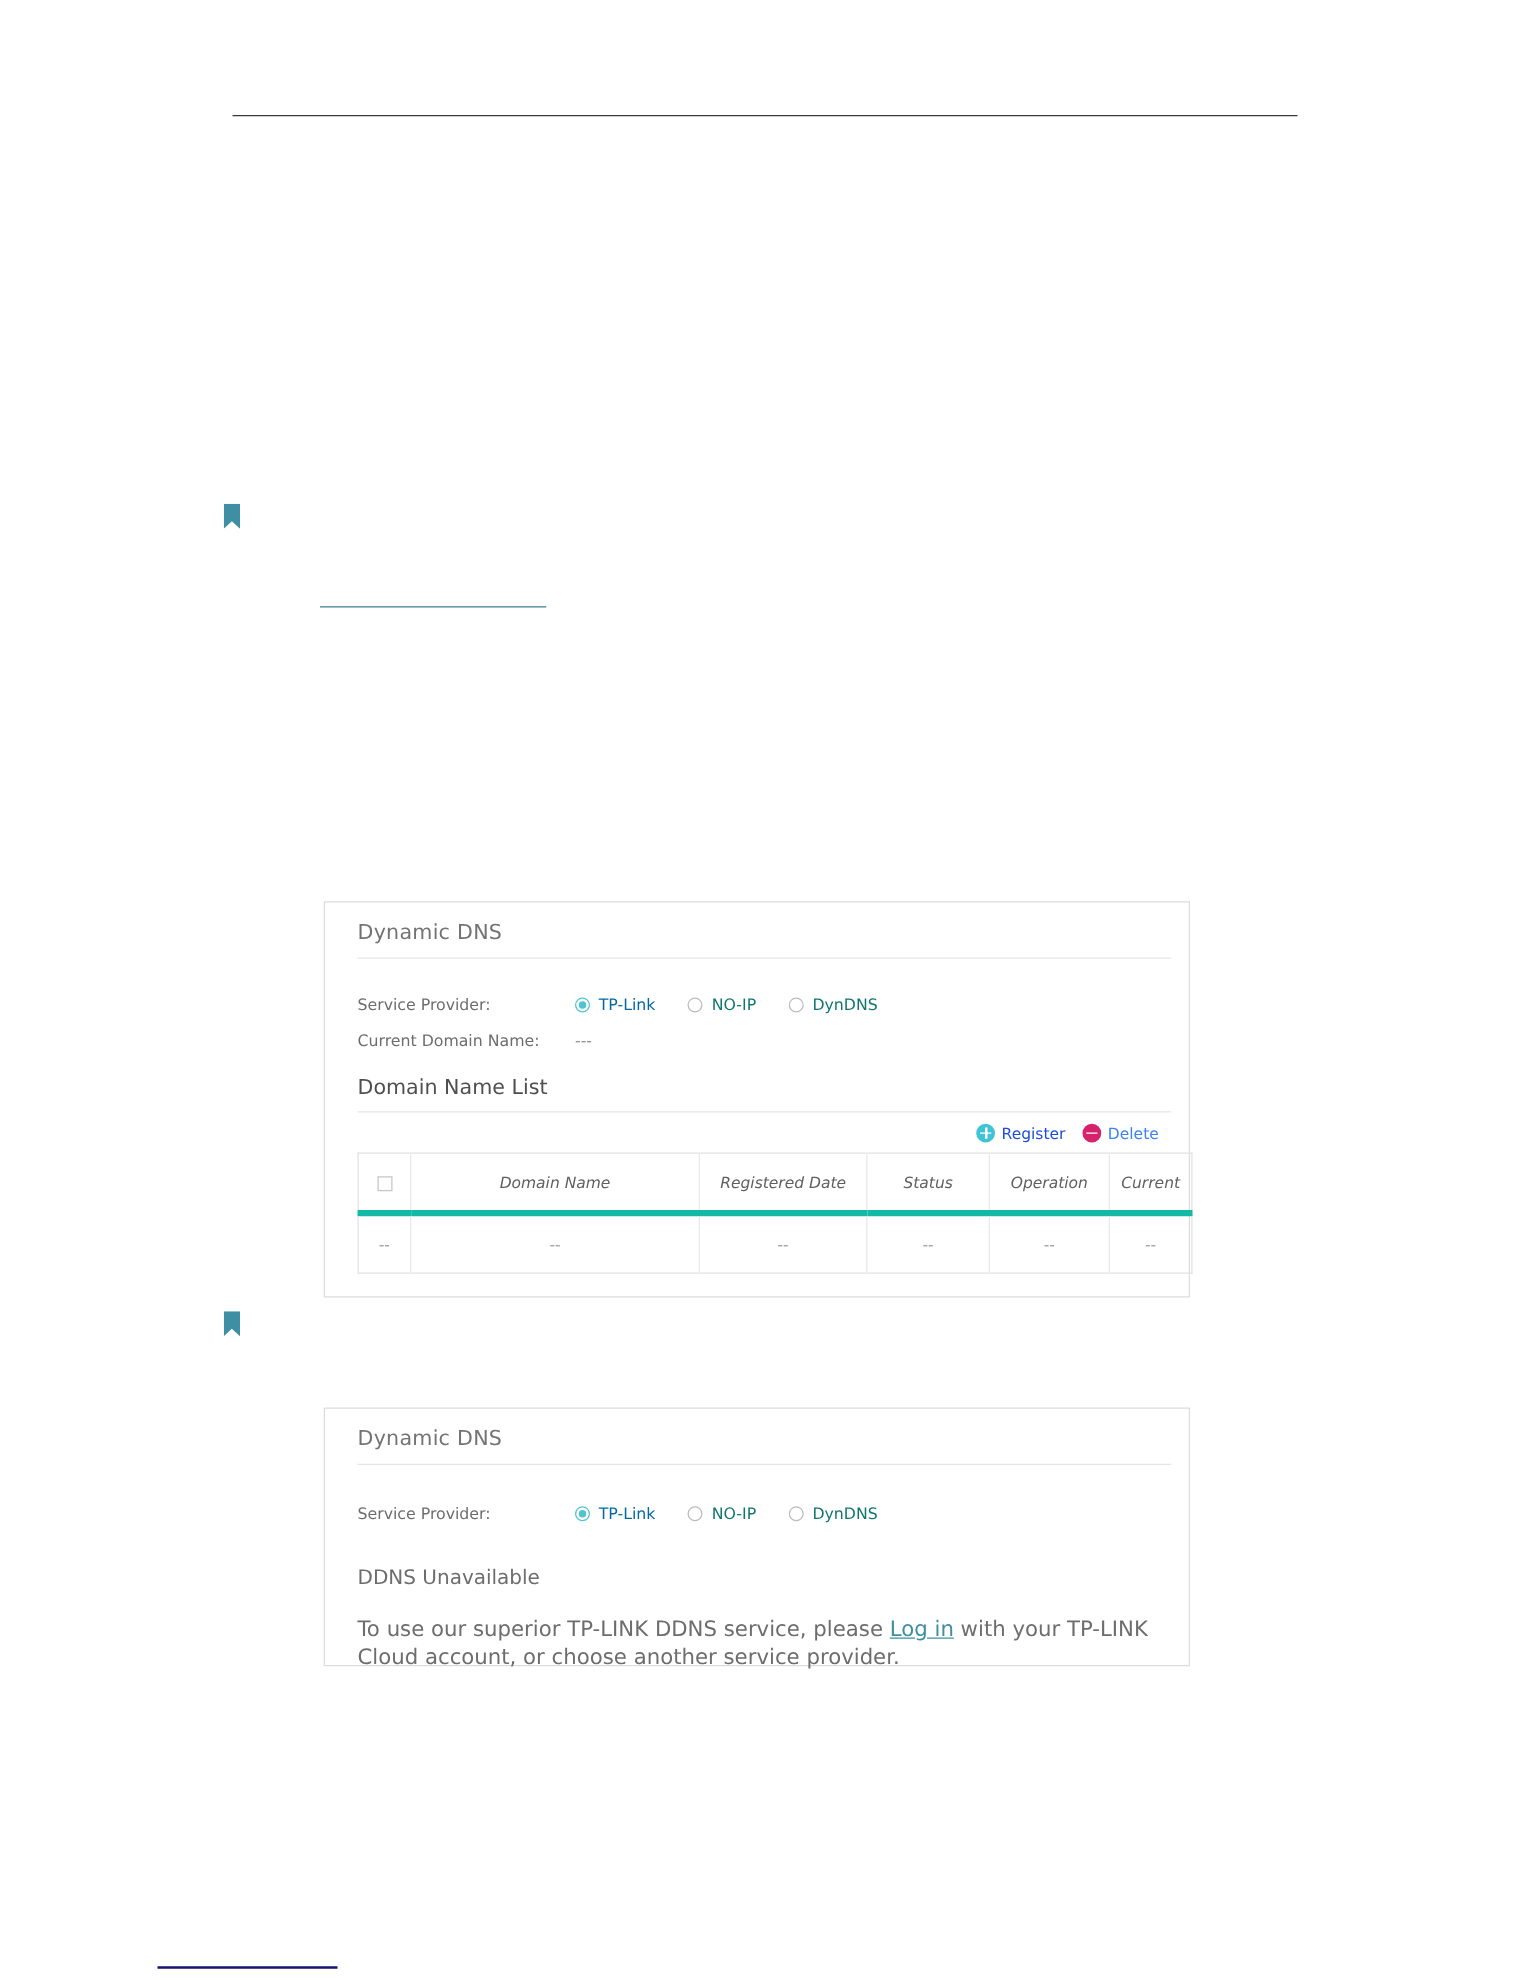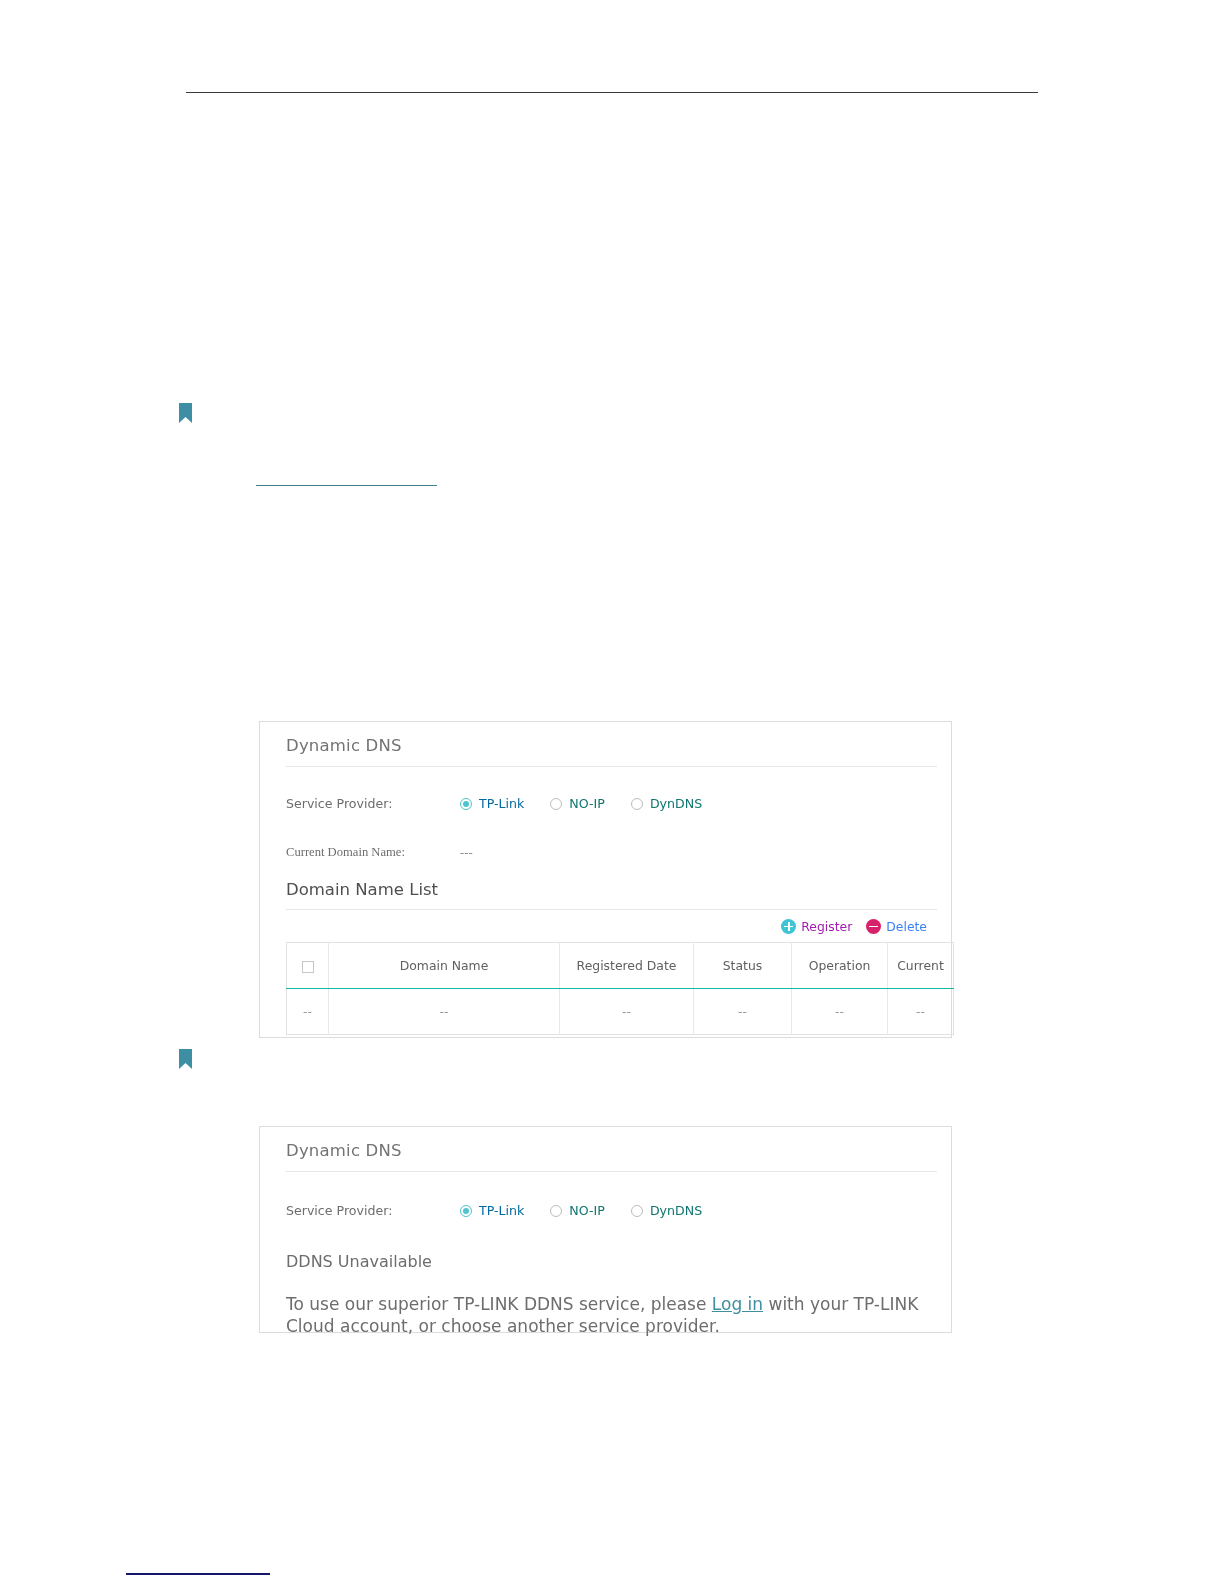--- a/index.html
+++ b/index.html
@@ -181,21 +181,21 @@
   .circ-icon.add::after {
     content: "";
     position: absolute;
     left: 6.6px;
     top: 3px;
     width: 1.8px;
     height: 9px;
     background: #fff;
   }
   .action-label { font-size: 12.4px; }
-  .action-btn.register .action-label { color: #a21caf; }
+  .action-btn.register .action-label { color: #1d4ed8; }
   .action-btn.delete   .action-label { color: #3b82f6; }
 
   table.dn-table {
     width: 667px;
     margin-left: 12px;
     border-collapse: collapse;
     table-layout: fixed;
     border: 1px solid #e2e2e2;
   }
   table.dn-table th,
@@ -203,21 +203,22 @@
     border-right: 1px solid #e8e8e8;
     font-weight: normal;
     text-align: center;
     font-size: 12.4px;
     color: #5f5f5f;
   }
   table.dn-table th:last-child,
   table.dn-table td:last-child { border-right: none; }
   table.dn-table thead th {
     height: 43px;
-    border-bottom: 1px solid #14b8a6;
+    border-bottom: 5px solid #14b8a6;
+    font-style: italic;
   }
   table.dn-table tbody td {
     height: 43px;
     color: #9a9a9a;
   }
   .col-check  { width: 42px; }
   .col-name   { width: 231px; }
   .col-date   { width: 134px; }
   .col-status { width: 98px; }
   .col-oper   { width: 96px; }
@@ -289,21 +290,21 @@
           <span class="radio-dot"></span>
           <span class="radio-label">NO-IP</span>
         </label>
         <label class="radio-opt">
           <span class="radio-dot"></span>
           <span class="radio-label">DynDNS</span>
         </label>
       </div>
     </div>
 
-    <div class="form-row" style="margin-top:27px;font-family:Liberation Serif, serif;">
+    <div class="form-row" style="margin-top:7px;">
       <span class="field-label">Current Domain Name:</span>
       <span class="field-value">---</span>
     </div>
 
     <h2 class="list-title">Domain Name List</h2>
     <div class="section-rule"></div>
 
     <div class="table-actions">
       <div class="action-btn register">
         <span class="circ-icon add"></span>

